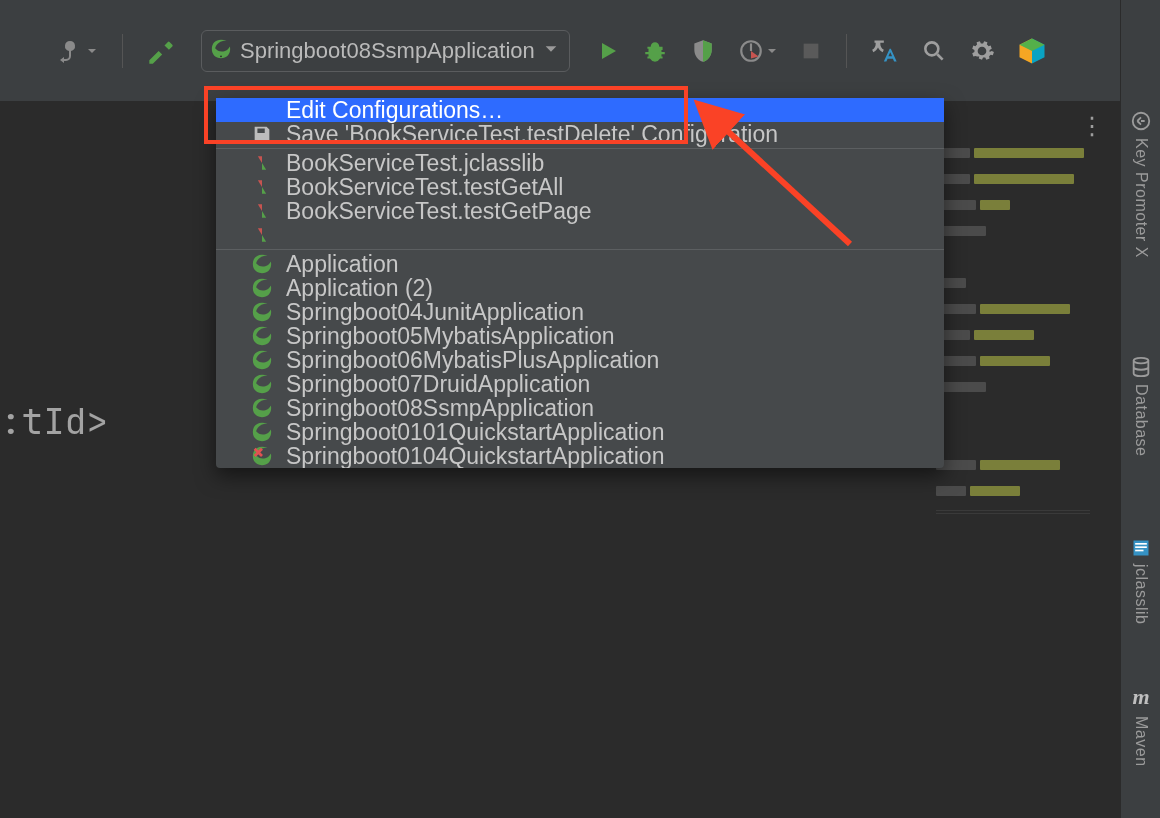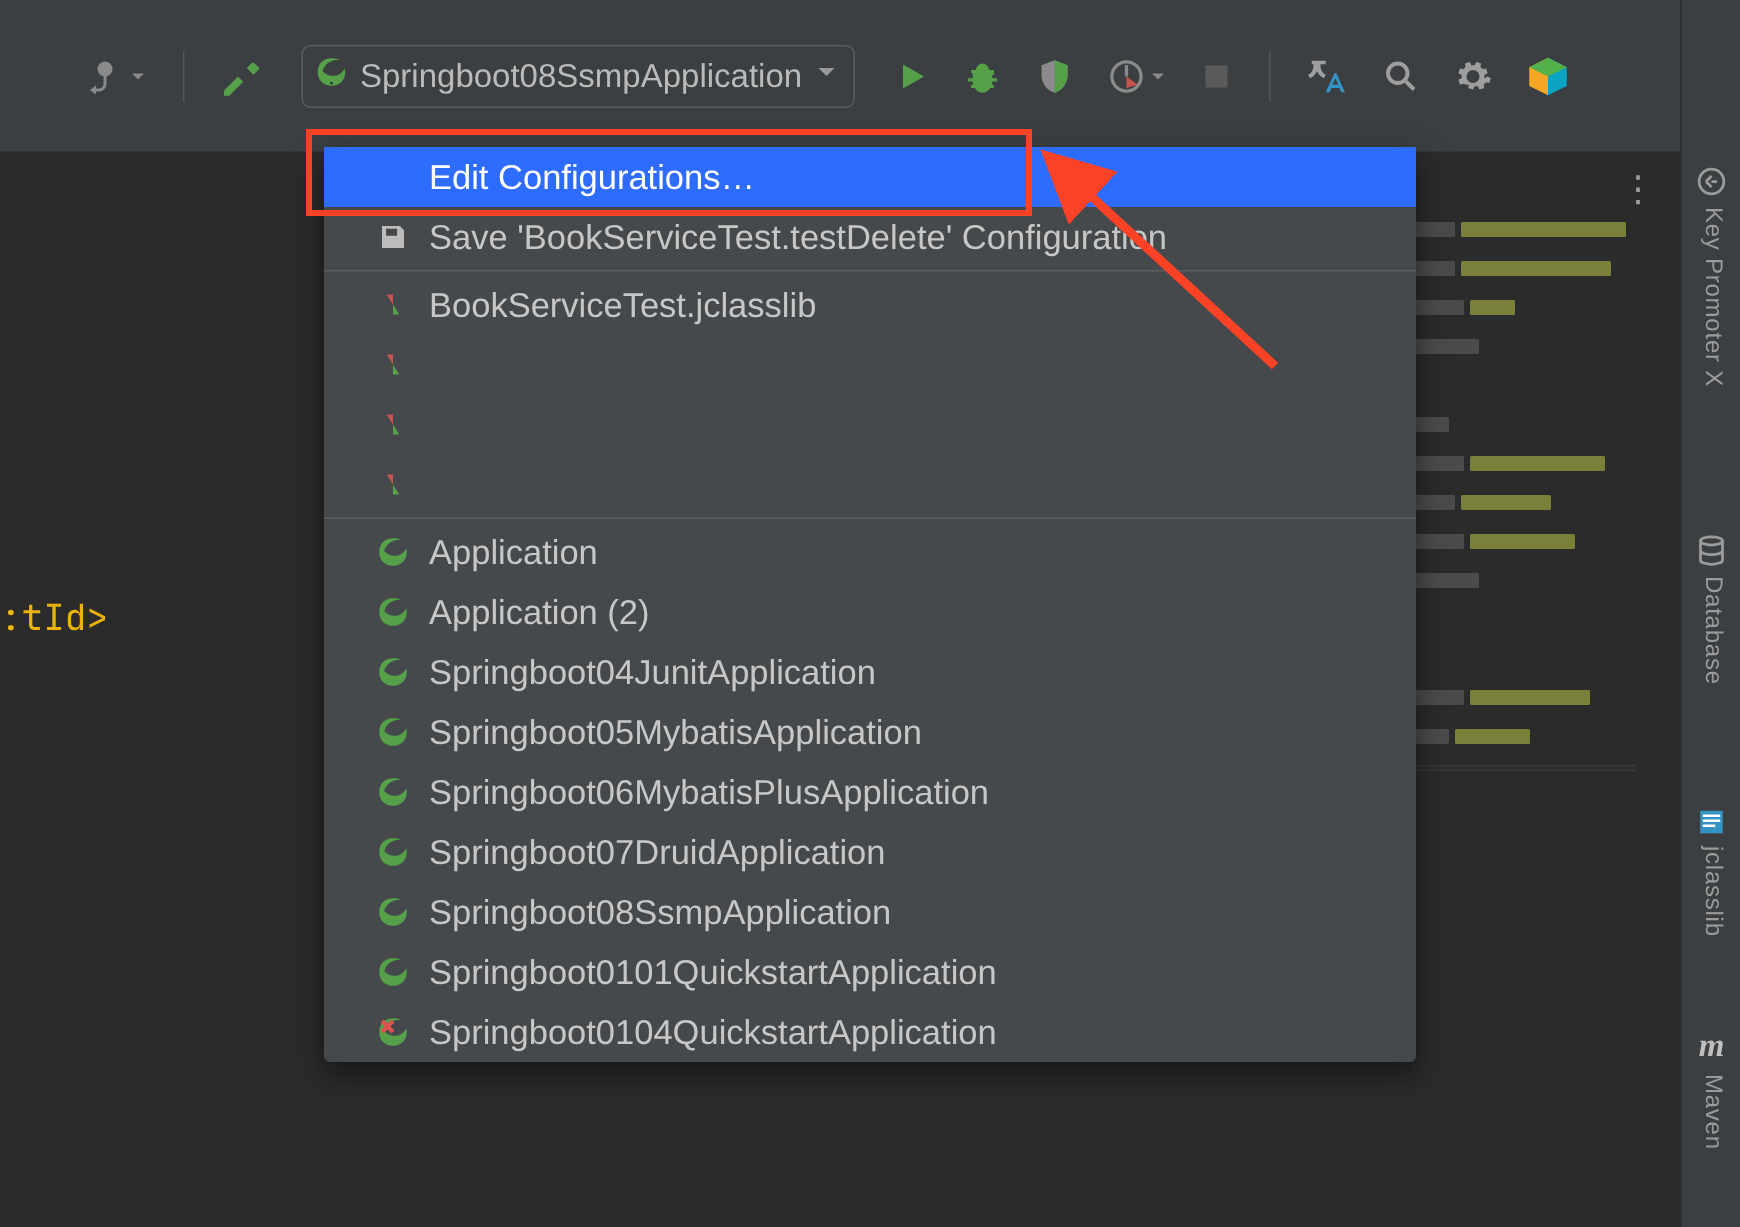--- a/index.html
+++ b/index.html
@@ -82,22 +82,22 @@
   .editor-bg {
     position: absolute;
     left: 0; top: 102px;
     width: 1120px; height: 716px;
     background: #2b2b2b;
   }
   .code-frag {
     position:absolute;
     left: 0; top: 295px;
     font-family: "JetBrains Mono", Menlo, Consolas, monospace;
-    font-size: 24px;
-    color: #eab308;
+    font-size: 36px;
+    color: #a3a3a3;
   }
 
   
   .minimap {
     position:absolute;
     top: 148px;
     left: 936px;
     width: 154px;
   }
   .mm-row { height: 10px; margin-bottom: 16px; display:flex; gap:4px; }
@@ -126,21 +126,21 @@
     position:absolute;
     top: 98px; left: 216px;
     width: 728px;
     background: #46494b;
     box-shadow: 0 8px 20px rgba(0,0,0,0.5);
     border-radius: 0 0 4px 4px;
     overflow: hidden;
   }
   .dd-item {
     display:flex; align-items:center;
-    height: 40px;
+    height: 24px;
     padding-left: 34px;
     gap: 12px;
     color:#c7c7c7;
     font-size: 23px;
     cursor:pointer;
     white-space: nowrap;
   }
   .dd-item.highlight { background:#2e6bff; color:#ffffff; }
   .dd-item .dd-icon { width:24px; height:24px; display:flex; align-items:center; justify-content:center; flex:none; }
   .dd-item .dd-text { }
@@ -368,28 +368,30 @@
       </span>
     <span class="dd-text">BookServiceTest.jclasslib</span>
   </div>
   <div class="dd-item">
     <span class="dd-icon test-icon">
         <svg width="20" height="20" viewBox="0 0 24 24">
           <path fill="#c75450" d="M7 4l5 8V4z"></path>
           <path fill="#55a049" d="M17 20l-5-8v8z"></path>
         </svg>
       </span>
+    <span class="dd-text">BookServiceTest.testGetAll</span>
   </div>
   <div class="dd-item">
     <span class="dd-icon test-icon">
         <svg width="20" height="20" viewBox="0 0 24 24">
           <path fill="#c75450" d="M7 4l5 8V4z"></path>
           <path fill="#55a049" d="M17 20l-5-8v8z"></path>
         </svg>
       </span>
+    <span class="dd-text">BookServiceTest.testGetPage</span>
   </div>
   <div class="dd-item">
     <span class="dd-icon test-icon">
         <svg width="20" height="20" viewBox="0 0 24 24">
           <path fill="#c75450" d="M7 4l5 8V4z"></path>
           <path fill="#55a049" d="M17 20l-5-8v8z"></path>
         </svg>
       </span>
   </div>
 

